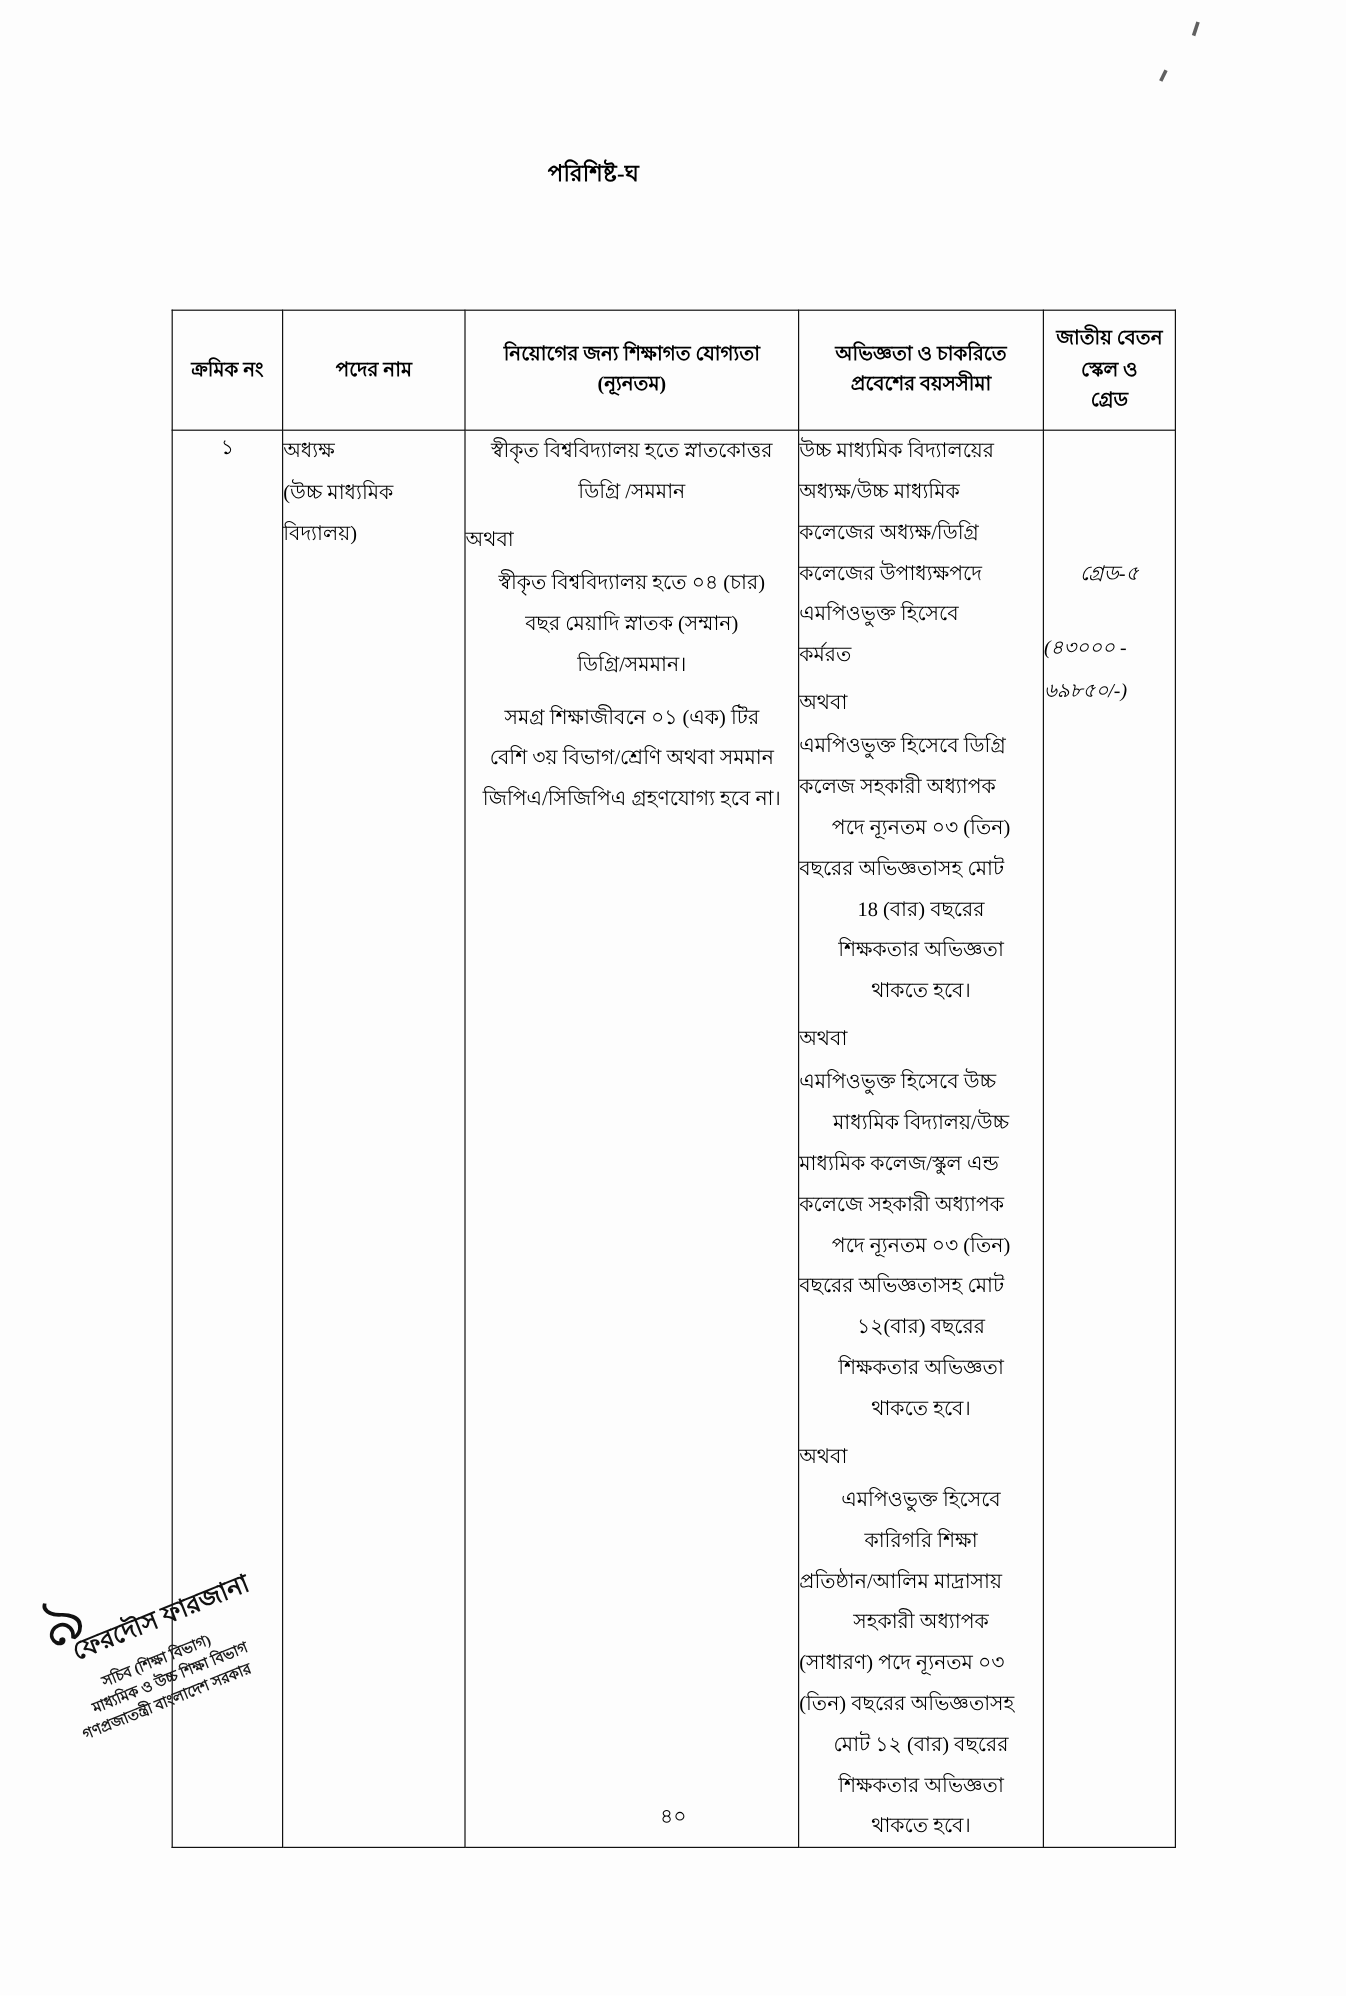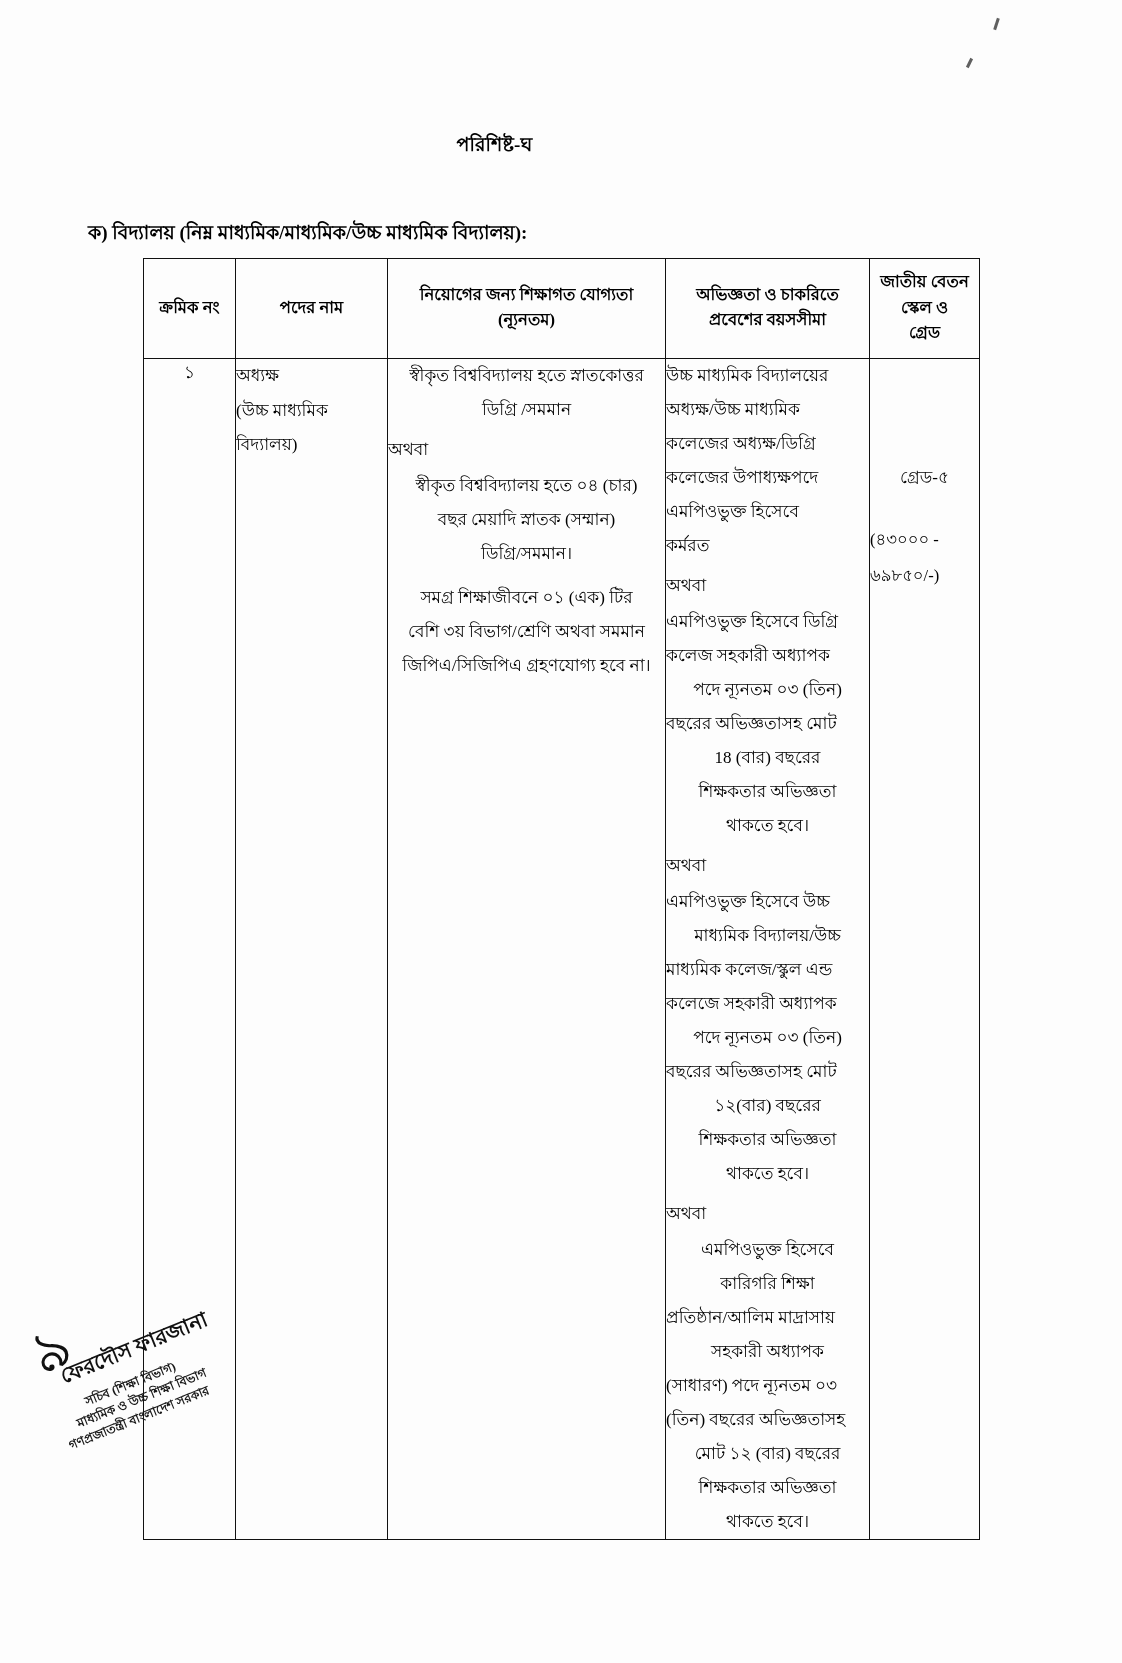--- a/index.html
+++ b/index.html
@@ -96,20 +96,21 @@
   td.exp {
     font-size: 17px;
     line-height: 2.0;
     padding: 12px 8px 0 10px;
   }
   td.pay {
     font-size: 17px;
     text-align: center;
     padding: 14px 4px 0 4px;
     line-height: 2.2;
+    font-style: italic;
   }
   .ctr { text-align: center; }
   .gap { height: 10px; }
   .orsep { margin: 6px 0 2px 0; }
 
   .pay-grade {
     margin-top: 100px;
     text-align: center;
   }
   .pay-range {
@@ -171,21 +172,20 @@
 </style>
 </head>
 <body>
 
 <div class="page">
 
   <div class="speck" style="left:995px; top:18px; width:3px; height:12px; transform:rotate(18deg);"></div>
   <div class="speck" style="left:968px; top:58px; width:3px; height:10px; transform:rotate(26deg);"></div>
 
   <div class="doc-title">পরিশিষ্ট-ঘ</div>
-  <div class="line-b">ক) বিদ্যালয় (নিম্ন মাধ্যমিক/মাধ্যমিক/উচ্চ মাধ্যমিক বিদ্যালয়):</div>
 
   <table class="main">
     <colgroup>
       <col class="c1">
         <col class="c2">
         <col class="c3">
         <col class="c4">
         <col class="c5">
     </colgroup>
     <thead>
@@ -283,14 +283,15 @@
   </table>
 
   <div class="sig-wrap">
     <div class="sig-glyph">৯</div>
     <div class="sig-name">ফেরদৌস ফারজানা</div>
     <div class="stamp-l1">সচিব (শিক্ষা বিভাগ)</div>
     <div class="stamp-l2">মাধ্যমিক ও উচ্চ শিক্ষা বিভাগ</div>
     <div class="stamp-l3">গণপ্রজাতন্ত্রী বাংলাদেশ সরকার</div>
   </div>
 
+  <div class="page-num">৪০</div>
 
 </div>
 
 </body></html>

